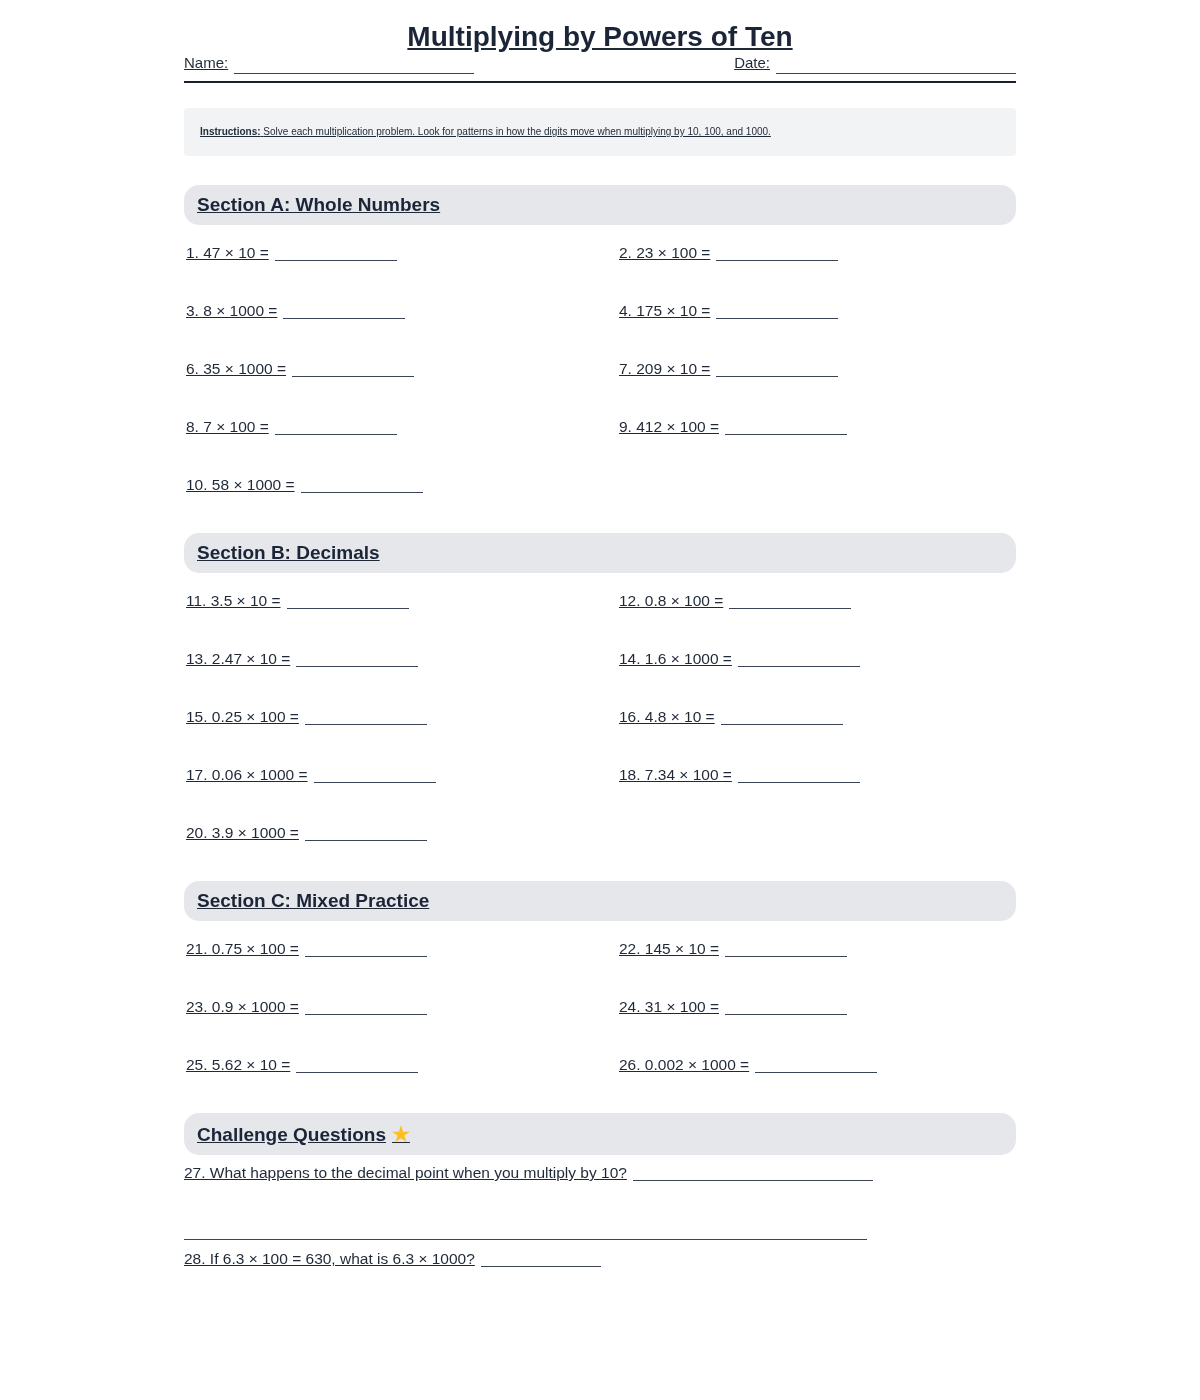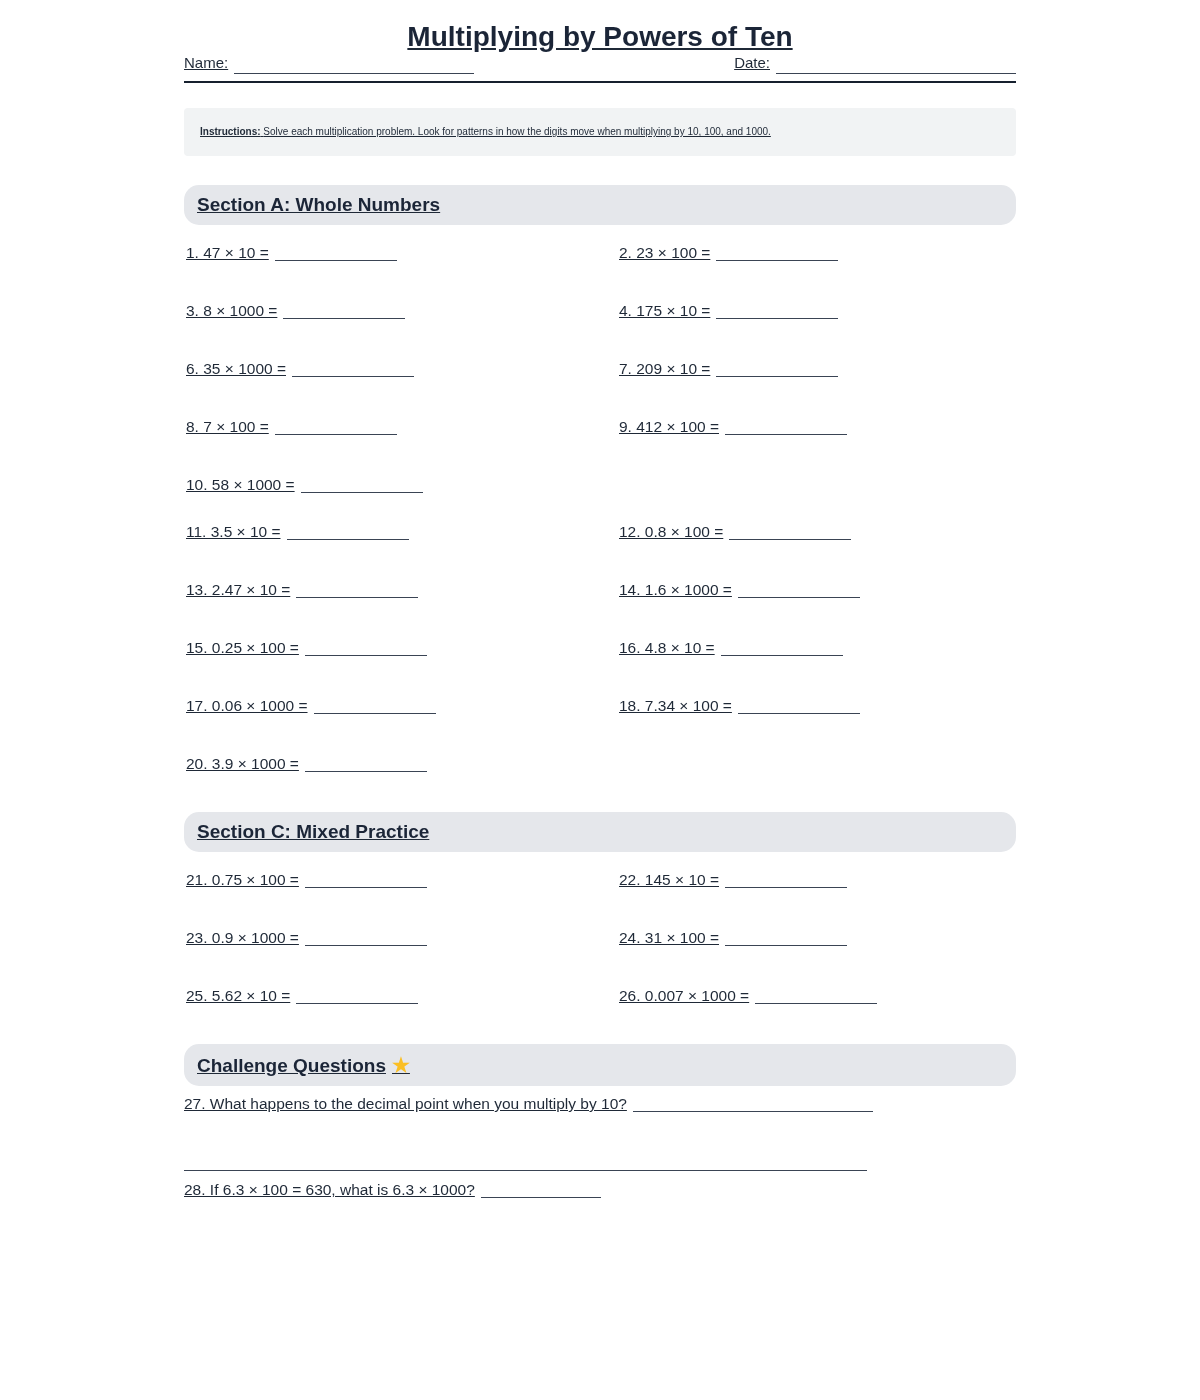--- a/index.html
+++ b/index.html
@@ -113,41 +113,42 @@
     <div class="problem"><span>3. 8 × 1000 =</span><span class="blank p-blank"></span></div>
     <div class="problem"><span>4. 175 × 10 =</span><span class="blank p-blank"></span></div>
     <div class="problem"><span>6. 35 × 1000 =</span><span class="blank p-blank"></span></div>
     <div class="problem"><span>7. 209 × 10 =</span><span class="blank p-blank"></span></div>
     <div class="problem"><span>8. 7 × 100 =</span><span class="blank p-blank"></span></div>
     <div class="problem"><span>9. 412 × 100 =</span><span class="blank p-blank"></span></div>
     <div class="problem"><span>10. 58 × 1000 =</span><span class="blank p-blank"></span></div>
   </div>
 
   
+  <div class="section-header">Section B: Decimals</div>
   <div class="problem-grid">
     <div class="problem"><span>11. 3.5 × 10 =</span><span class="blank p-blank"></span></div>
     <div class="problem"><span>12. 0.8 × 100 =</span><span class="blank p-blank"></span></div>
     <div class="problem"><span>13. 2.47 × 10 =</span><span class="blank p-blank"></span></div>
     <div class="problem"><span>14. 1.6 × 1000 =</span><span class="blank p-blank"></span></div>
     <div class="problem"><span>15. 0.25 × 100 =</span><span class="blank p-blank"></span></div>
     <div class="problem"><span>16. 4.8 × 10 =</span><span class="blank p-blank"></span></div>
     <div class="problem"><span>17. 0.06 × 1000 =</span><span class="blank p-blank"></span></div>
     <div class="problem"><span>18. 7.34 × 100 =</span><span class="blank p-blank"></span></div>
     <div class="problem"><span>20. 3.9 × 1000 =</span><span class="blank p-blank"></span></div>
   </div>
 
   
   <div class="section-header">Section C: Mixed Practice</div>
   <div class="problem-grid">
     <div class="problem"><span>21. 0.75 × 100 =</span><span class="blank p-blank"></span></div>
     <div class="problem"><span>22. 145 × 10 =</span><span class="blank p-blank"></span></div>
     <div class="problem"><span>23. 0.9 × 1000 =</span><span class="blank p-blank"></span></div>
     <div class="problem"><span>24. 31 × 100 =</span><span class="blank p-blank"></span></div>
     <div class="problem"><span>25. 5.62 × 10 =</span><span class="blank p-blank"></span></div>
-    <div class="problem"><span>26. 0.007 × 1000 =</span><span class="blank p-blank"></span></div>
+    <div class="problem"><span>26. 0.002 × 1000 =</span><span class="blank p-blank"></span></div>
   </div>
 
   
   <div class="section-header">
     <span>Challenge Questions</span><span class="star-icon">★</span>
   </div>
 
   <div class="challenge-q">
     <span>27. What happens to the decimal point when you multiply by 10?</span><span class="blank q27-blank"></span>
   </div>

